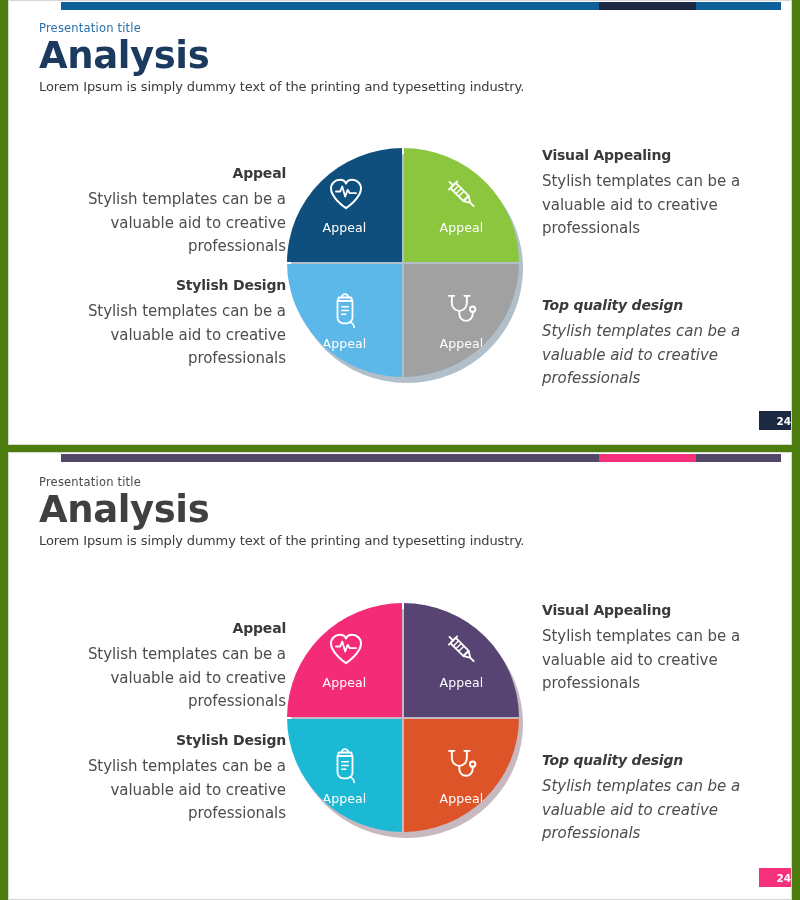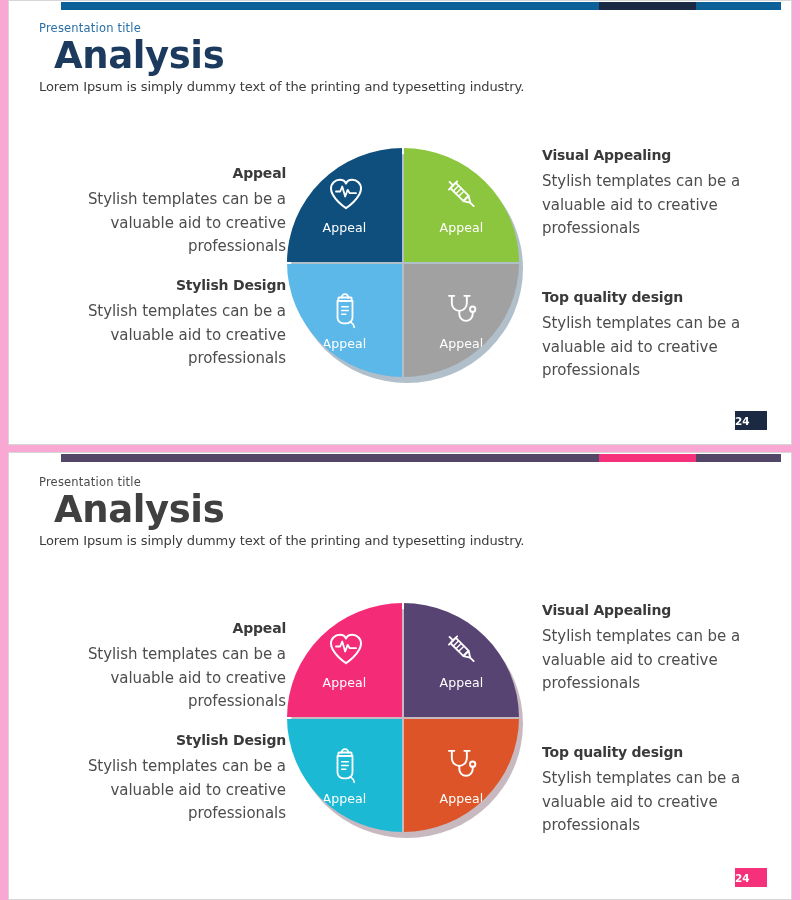--- a/index.html
+++ b/index.html
@@ -9,21 +9,21 @@
     height: 900px;
     background: #ffffff;
     font-family: "DejaVu Sans", sans-serif;
     overflow: hidden;
   }
 
   .page {
     width: 800px;
     height: 900px;
     position: relative;
-    background: #f9a8d4;
+    background: #4d7c0f;
   }
 
   
   .slide {
     position: absolute;
     left: 8px;
     width: 784px;
     background: #ffffff;
     border: 1px solid #d6d6d6;
     overflow: hidden;
@@ -52,21 +52,20 @@
   .eyebrow {
     font-size: 11.5px;
     letter-spacing: .2px;
     margin-bottom: 1px;
   }
   .title {
     font-size: 37px;
     font-weight: bold;
     letter-spacing: -0.4px;
     line-height: 1.08;
-    margin-left: 15px;
   }
   .subtitle {
     font-size: 13px;
     color: #3b3b3b;
     margin-top: 3px;
     letter-spacing: -0.1px;
   }
 
   
   .diagram {
@@ -77,21 +76,21 @@
   }
   #slide-2 .diagram { top: 143px; }
 
   
   .txt-block { position: absolute; width: 215px; }
   .txt-block.left  { left: 62px;  text-align: right; }
   .txt-block.right { left: 533px; text-align: left; }
   .tb-tl { top: 24px; }
   .tb-tr { top: 6px; }
   .tb-bl { top: 136px; }
-  .tb-br { top: 148px; }
+  .tb-br { top: 156px; font-style: italic; }
 
   .tb-title {
     font-size: 14px;
     font-weight: bold;
     color: #3a3a3a;
     letter-spacing: -0.2px;
     margin-bottom: 7px;
   }
   .tb-body {
     font-size: 15px;
@@ -147,26 +146,26 @@
   }
   
   .q-tl .q-icon { margin-left: 2px; }
   .q-tr .q-icon { margin-left: -2px; }
   .q-bl .q-icon { margin-left: 0px; }
   .q-br .q-icon { margin-left: -2px; }
 
   
   .page-badge {
     position: absolute;
-    right: 24px;
+    right: 0;
     width: 32px;
     height: 19px;
     display: flex;
     align-items: center;
-    justify-content: flex-start;
+    justify-content: flex-end;
     color: #ffffff;
     font-size: 10.5px;
     font-weight: bold;
   }
   #slide-1 .page-badge { bottom: 14px; }
   #slide-2 .page-badge { bottom: 12px; }
 </style>
 </head>
 <body>
 

